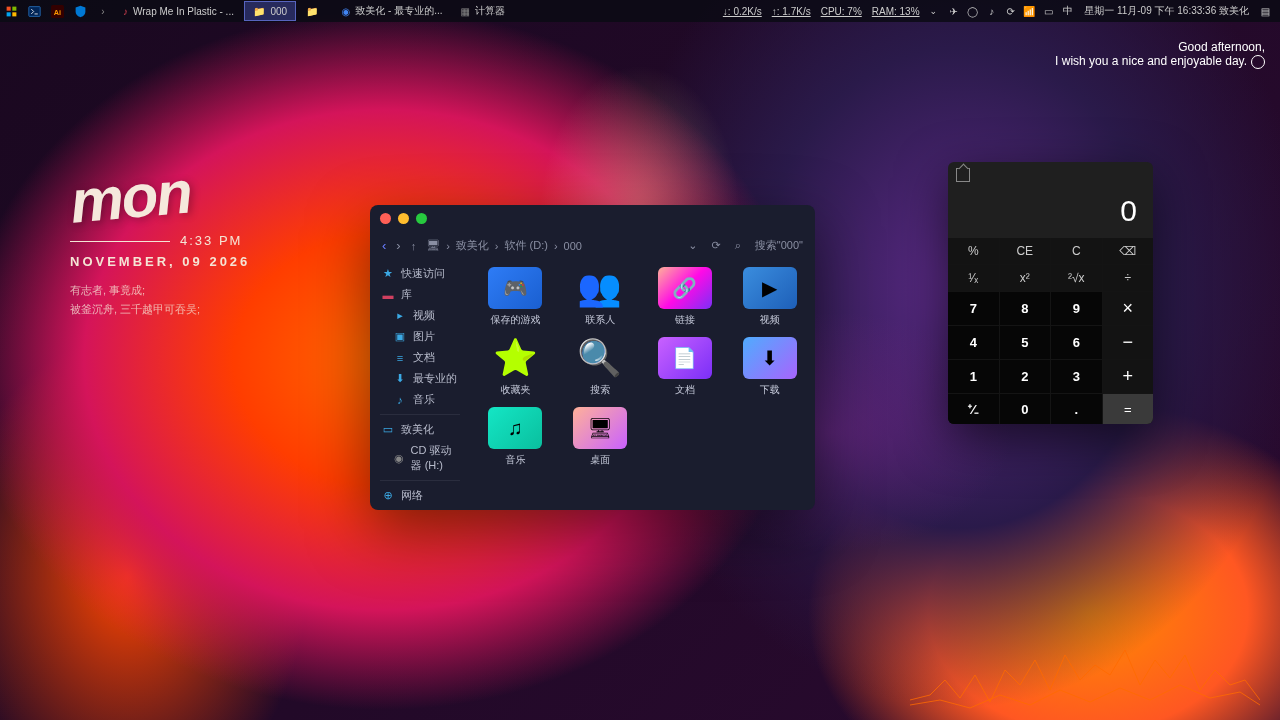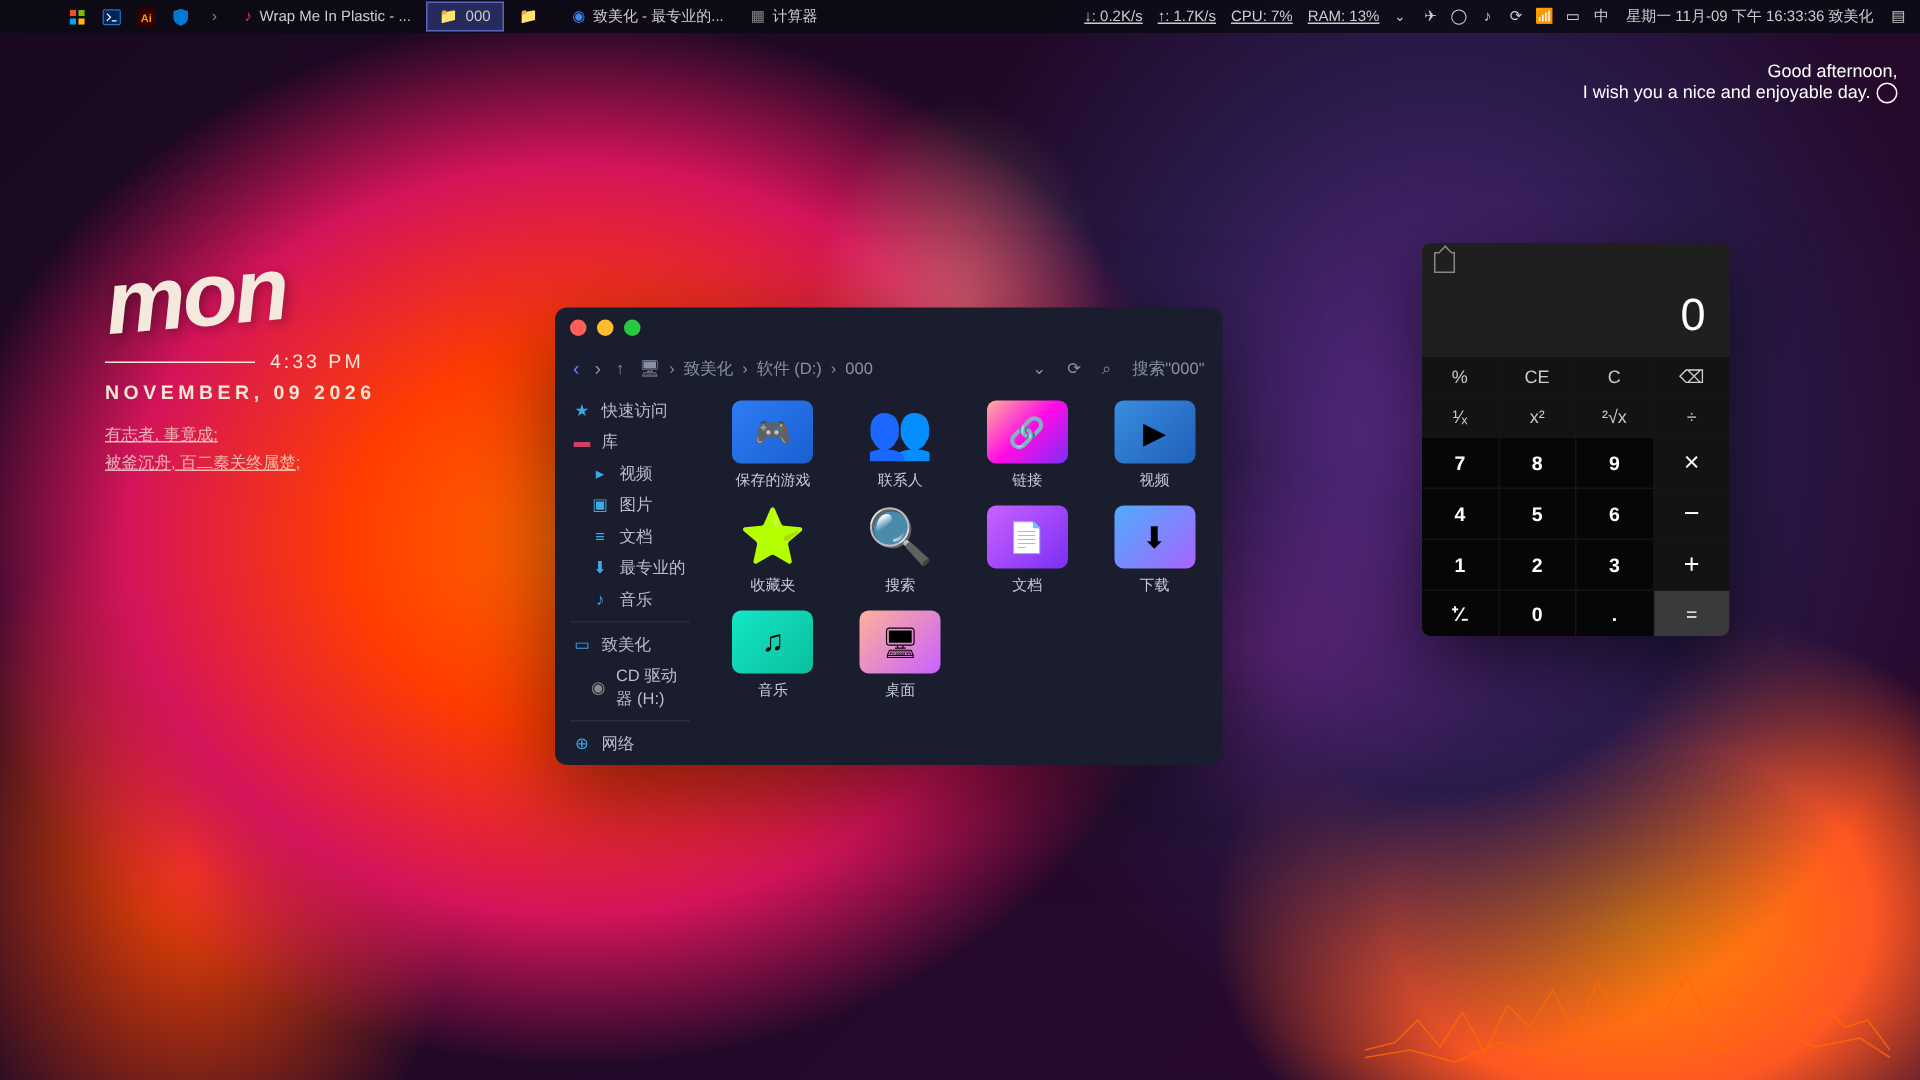--- a/index.html
+++ b/index.html
@@ -8,38 +8,38 @@
   radial-gradient(ellipse 600px 500px at 30% 50%, #ff6a00 0%, #ff3d00 25%, #d4145a 50%, transparent 70%),
   radial-gradient(ellipse 500px 600px at 75% 40%, #5b2a86 0%, #2a1a4a 40%, transparent 70%),
   radial-gradient(ellipse 400px 300px at 85% 85%, #ff8c00 0%, #ff5722 40%, transparent 70%),
   radial-gradient(ellipse 300px 400px at 10% 80%, #ff4500 0%, transparent 60%),
   linear-gradient(135deg, #1a0820 0%, #2a0a30 100%); }
 .wallpaper::before { content:''; position:absolute; inset:0; background:
   radial-gradient(ellipse 200px 300px at 50% 30%, rgba(255,200,150,.4) 0%, transparent 50%),
   radial-gradient(ellipse 300px 200px at 65% 60%, rgba(120,40,140,.5) 0%, transparent 60%); }
 
 .taskbar { position:absolute; top:0; left:0; right:0; height:22px; background:rgba(10,10,20,.85); display:flex; align-items:center; font-size:10px; color:#ccc; z-index:100; }
-.tb-left { display:flex; align-items:center; gap:1px;padding-left:40px; }
+.tb-left { display:flex; align-items:center; gap:1px; }
 .tb-icon { width:22px; height:22px; display:flex; align-items:center; justify-content:center; cursor:pointer; }
 .tb-task { height:20px; display:flex; align-items:center; padding:0 8px; gap:5px; cursor:pointer; font-size:10px; }
 .tb-task.active { background:rgba(100,120,255,.3); border:1px solid rgba(120,140,255,.6); }
 .tb-right { margin-left:auto; display:flex; align-items:center; gap:10px; padding-right:8px; }
 .tb-stat { font-size:10px;text-decoration:underline; }
 .tb-tray { display:flex; gap:6px; align-items:center; }
 .tray-icon { width:13px; height:13px; display:flex; align-items:center; justify-content:center; }
 
 .greeting { position:absolute; top:40px; right:15px; text-align:right; color:#fff; font-size:12px; }
 .greeting .smile { display:inline-block; width:14px; height:14px; border:1.5px solid #fff; border-radius:50%; vertical-align:middle; margin-left:4px; position:relative; }
 .rainmeter { position:absolute; left:70px; top:160px; color:#fff; }
 .rm-day { font-size:60px; font-weight:700; font-style:italic; letter-spacing:-2px; color:#f5e8dc; text-shadow:2px 2px 8px rgba(0,0,0,.3); transform:rotate(-5deg); }
 .rm-time { text-align:left; font-size:13px; letter-spacing:2px; margin-top:4px; color:#f5e5d5; }
 .rm-time::before { content:''; display:inline-block; width:100px; height:1px; background:#f5e5d5; vertical-align:middle; margin-right:10px; }
 .rm-title { color:#ff7b00; font-size:18px; font-weight:500; margin-top:20px; letter-spacing:2px; }
 .rm-date { color:#f5e5d5; font-size:13px; letter-spacing:3px; margin-top:6px; font-weight:600; }
-.rm-sub { color:rgba(245,229,213,.75); font-size:11px; margin-top:12px; line-height:1.7;text-decoration:underline; }
+.rm-sub { color:rgba(245,229,213,.75); font-size:11px; margin-top:12px; line-height:1.7; }
 
 .explorer { position:absolute; left:370px; top:205px; width:445px; height:305px; background:#1a1d2e; border-radius:8px; box-shadow:0 20px 60px rgba(0,0,0,.5); display:flex; flex-direction:column; overflow:hidden; }
 .ex-titlebar { height:28px; display:flex; align-items:center; padding:0 10px; gap:7px; }
 .traffic { width:11px; height:11px; border-radius:50%; }
 .traffic.r{background:#ff5f56}.traffic.y{background:#ffbd2e}.traffic.g{background:#27c93f}
 .ex-nav { height:28px; display:flex; align-items:center; padding:0 12px; gap:10px; color:#8a8fa3; font-size:11px; }
 .ex-nav .chev { cursor:pointer; font-size:13px; }
 .ex-crumb { display:flex; align-items:center; gap:6px; }
 .ex-crumb span { cursor:pointer; }
 .ex-nav-r { margin-left:auto; display:flex; align-items:center; gap:14px; }
@@ -149,21 +149,21 @@
   <div>Good afternoon,</div>
   <div><span>I wish you a nice and enjoyable day.</span><span class="smile"></span></div>
 </div>
 
 <div class="rainmeter">
   <div class="rm-day">mon</div>
   <div class="rm-time">4:33 PM</div>
   <div class="rm-date">NOVEMBER, 09 2026</div>
   <div class="rm-sub">
     <div>有志者, 事竟成;</div>
-    <div>被釜沉舟, 百二秦关终属楚;</div>
+    <div>被釜沉舟, 三千越甲可吞吴;</div>
   </div>
 </div>
 
 <div class="explorer">
   <div class="ex-titlebar">
     <div class="traffic r"></div>
     <div class="traffic y"></div>
     <div class="traffic g"></div>
   </div>
   <div class="ex-nav">

